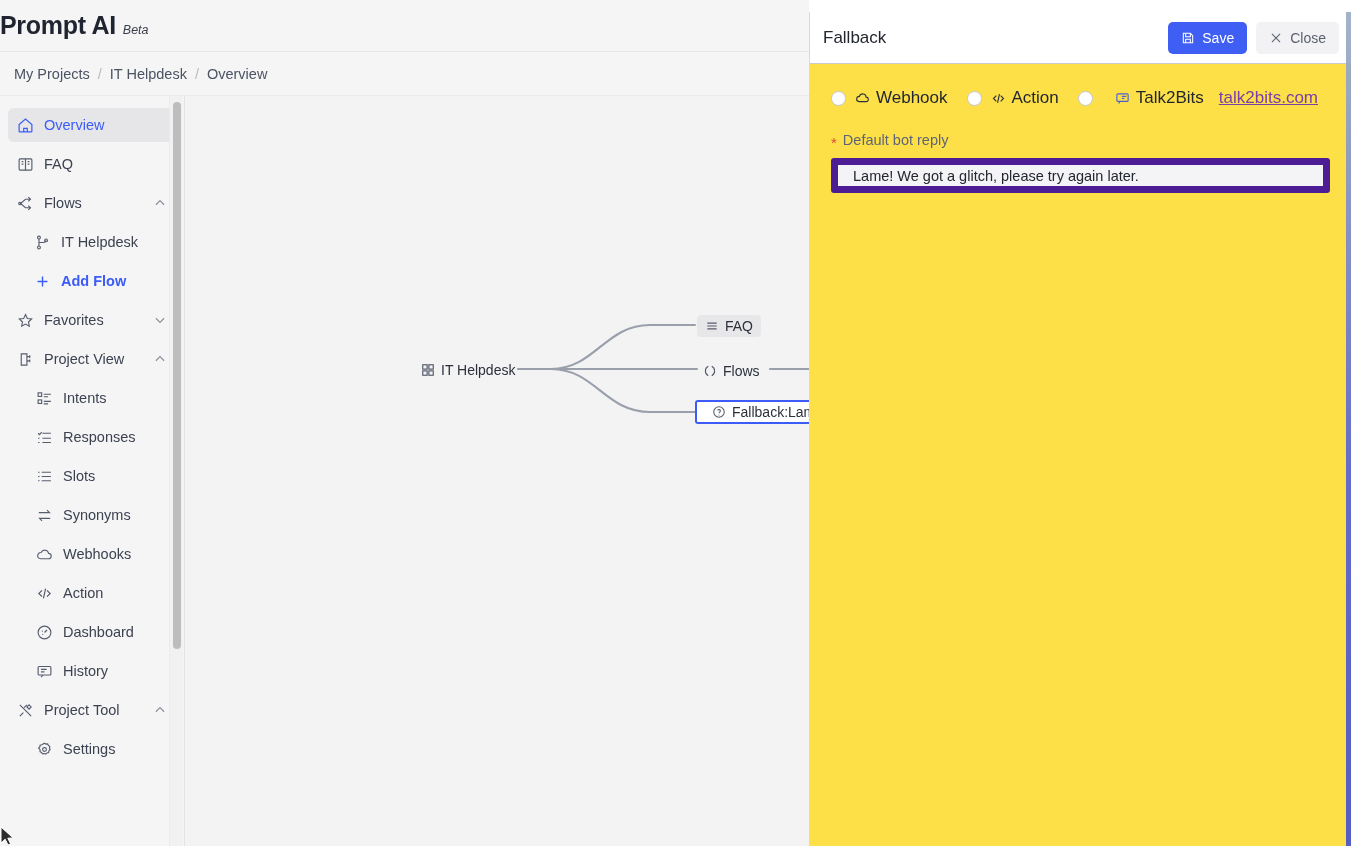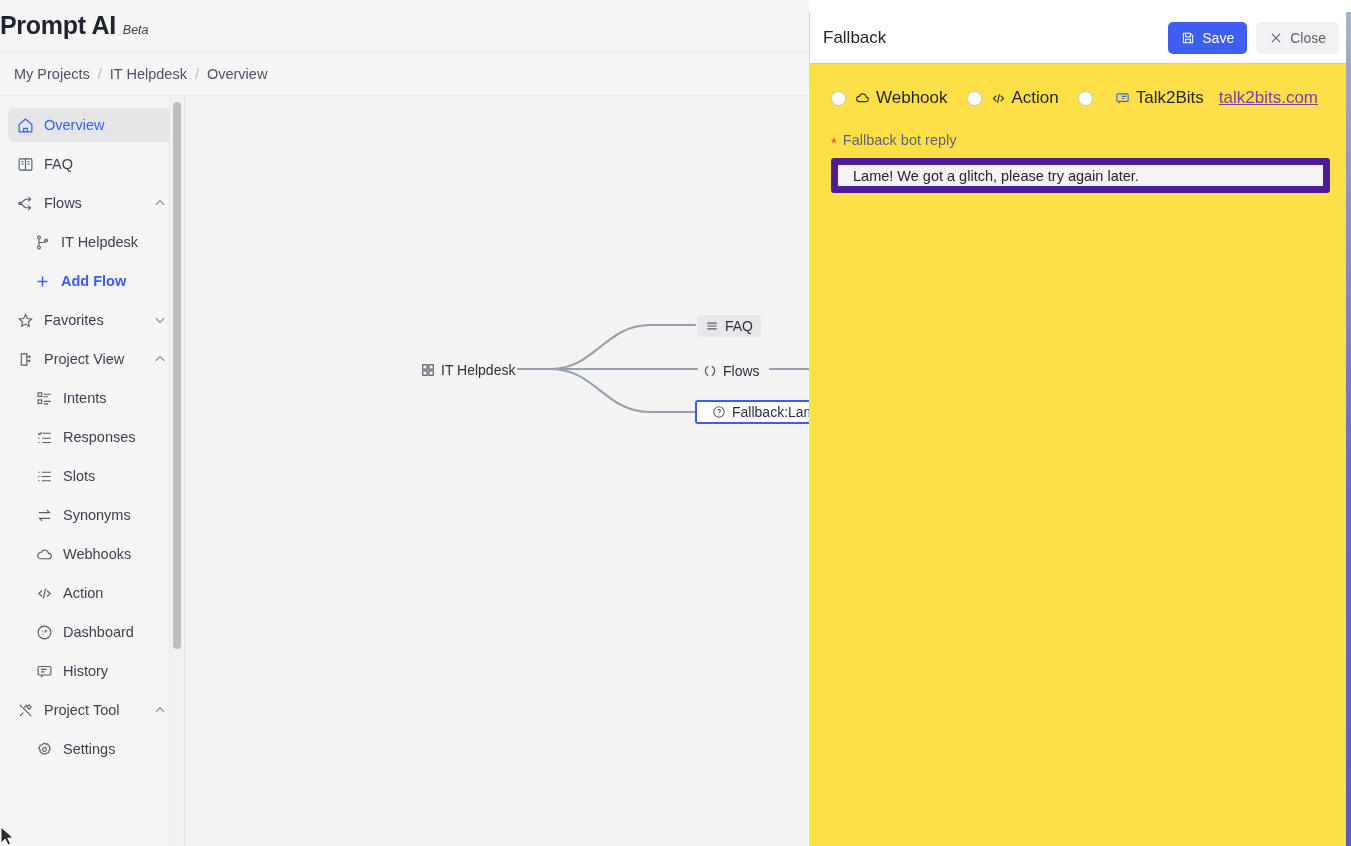--- a/index.html
+++ b/index.html
@@ -642,21 +642,21 @@
                 <path d="M8 16.5 6 20M11 8.5h7M11 12h4"></path>
               </svg>
           </span>
           <span class="opt-lbl">Talk2Bits</span>
           <span class="t2b-link">talk2bits.com</span>
         </label>
       </div>
 
       <div class="field-label">
         <span class="req-star">*</span>
-        <span>Fallback bot reply</span>
+        <span>Default bot reply</span>
       </div>
 
       <input class="text-input" type="text" value="Lame! We got a glitch, please try again later." style="">
     </div>
 
     <div class="panel-scroll"></div>
   </aside>
 
 </div>
 

